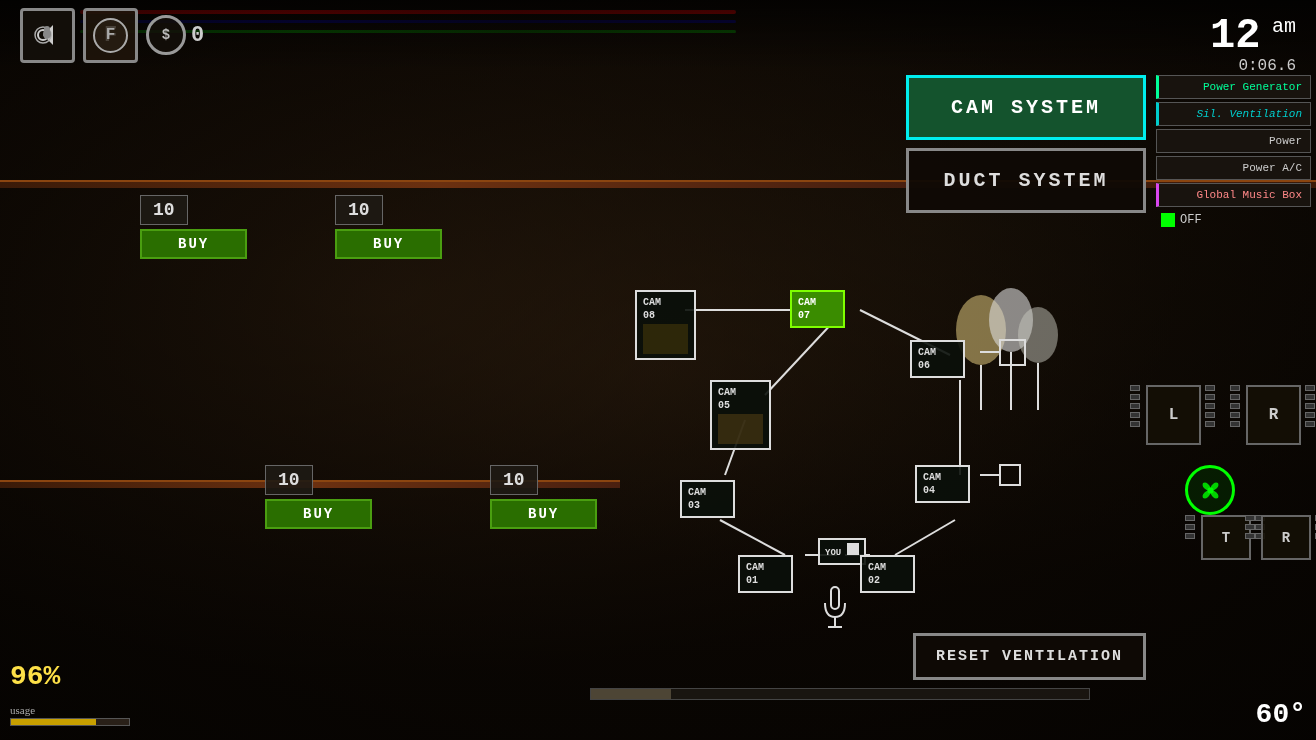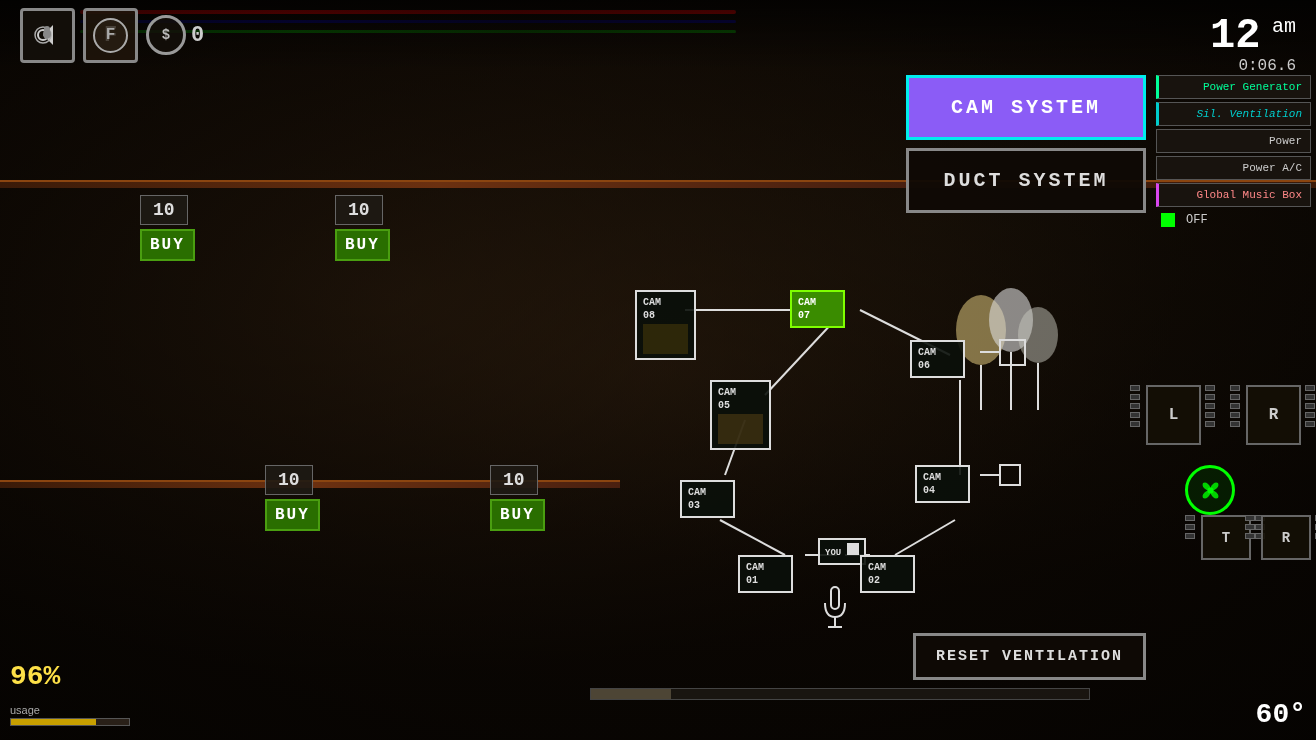--- a/index.html
+++ b/index.html
@@ -176,21 +176,21 @@
     }
     .panel-btn.active-teal {
       border-left: 3px solid #0cc;
       color: #0cc;
       font-style: italic;
     }
 
     .panel-off-row {
       display: flex;
       align-items: center;
-      gap: 11px;
+      gap: 5px;
       padding: 3px 5px;
     }
     .green-square {
       width: 14px;
       height: 14px;
       background: #0f0;
     }
     .off-label {
       color: #ccc;
       font-size: 12px;
@@ -215,21 +215,21 @@
       color: #ddd;
       font-family: 'Courier New', monospace;
       font-size: 20px;
       font-weight: bold;
       letter-spacing: 3px;
       padding: 18px 15px;
       cursor: pointer;
       text-align: center;
     }
     .sys-btn.active {
-      background: #8b5cf6;
+      background: #14532d;
       border-color: #0ee;
       color: #fff;
     }
 
     
     .cam-map {
       position: absolute;
       bottom: 80px;
       left: 590px;
       width: 520px;
@@ -290,23 +290,23 @@
       font-family: 'Courier New', monospace;
       display: inline-block;
       margin-bottom: 4px;
     }
 
     .buy-btn {
       background: #2a6e00;
       border: 2px solid #4a9e10;
       color: #fff;
       font-family: 'Courier New', monospace;
-      font-size: 16px;
-      font-weight: bold;
-      padding: 5px 8px;
+      font-size: 14px;
+      font-weight: bold;
+      padding: 5px 36px;
       cursor: pointer;
       letter-spacing: 2px;
     }
 
     
     .bottom-bar {
       position: absolute;
       bottom: 10px;
       left: 10px;
       width: 200px;
@@ -320,21 +320,21 @@
       font-family: 'Courier New', monospace;
     }
 
     .bar-container {
       margin-top: 4px;
     }
 
     .bar-label {
       color: #aaa;
       font-size: 11px;
-      font-family: Liberation Sans, sans-serif;
+      font-family: Liberation Serif, serif;
       margin-bottom: 2px;
       margin-top: 12px;
     }
 
     .bar-outer {
       width: 120px;
       height: 8px;
       background: rgba(50,40,30,0.8);
       border: 1px solid #555;
       margin-bottom: 4px;

